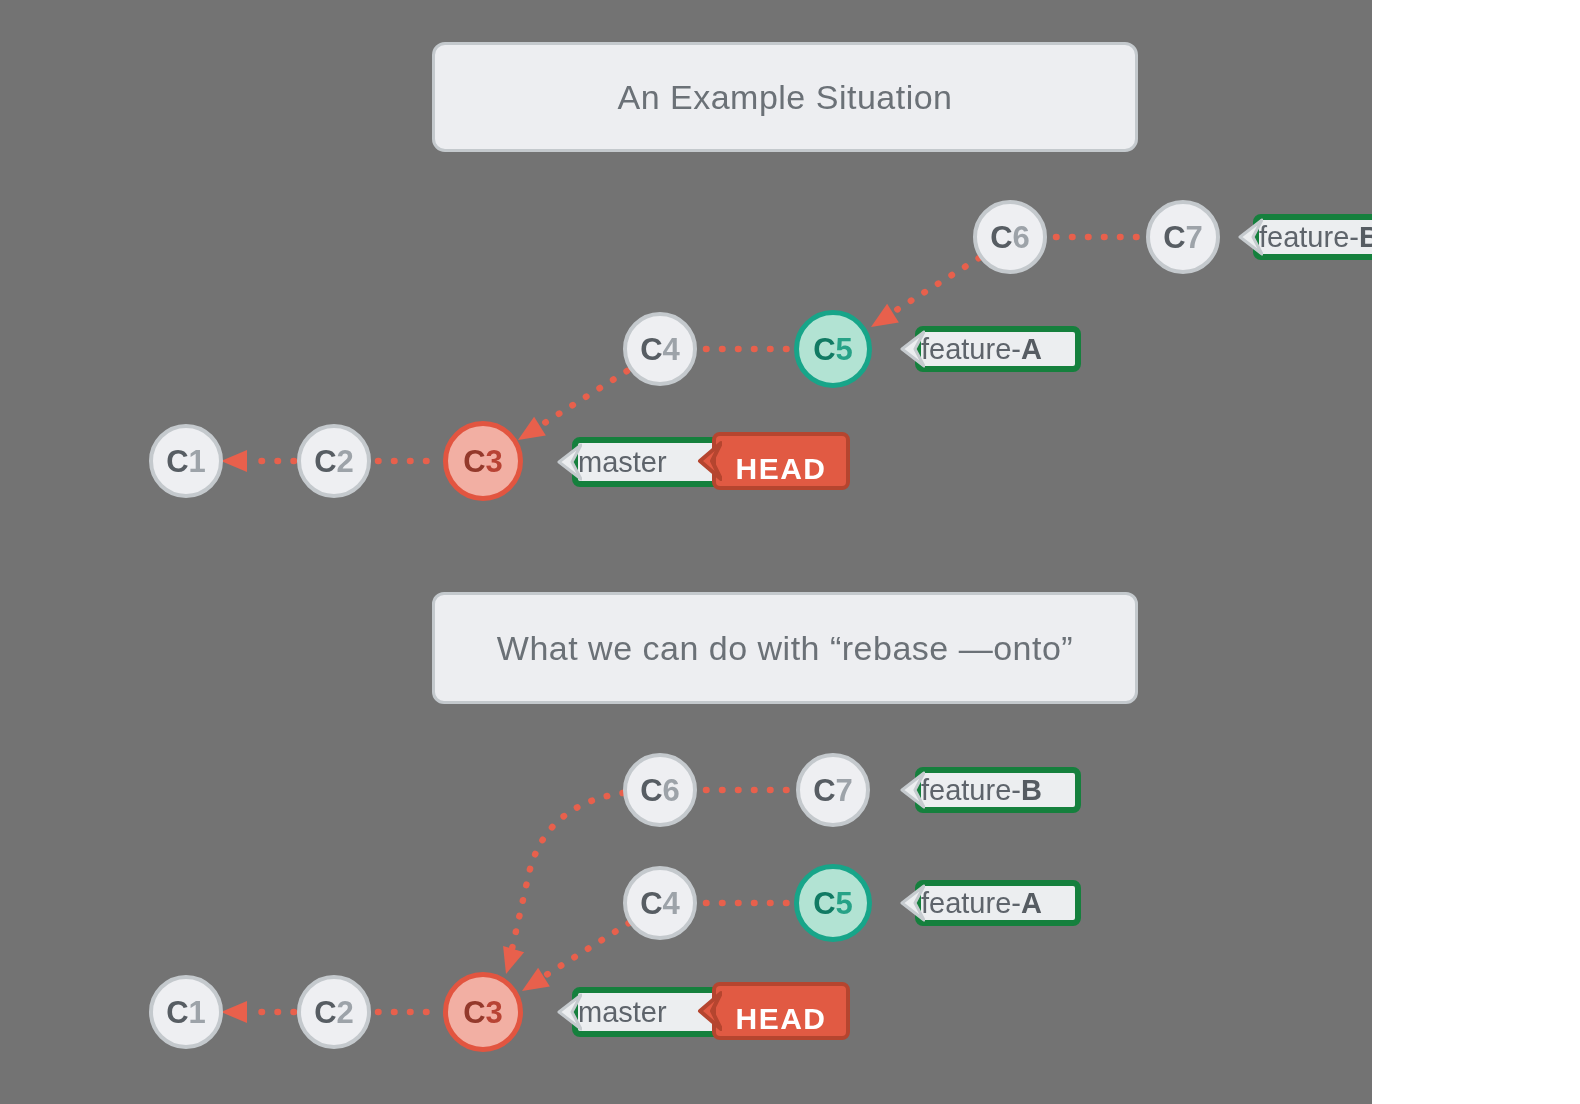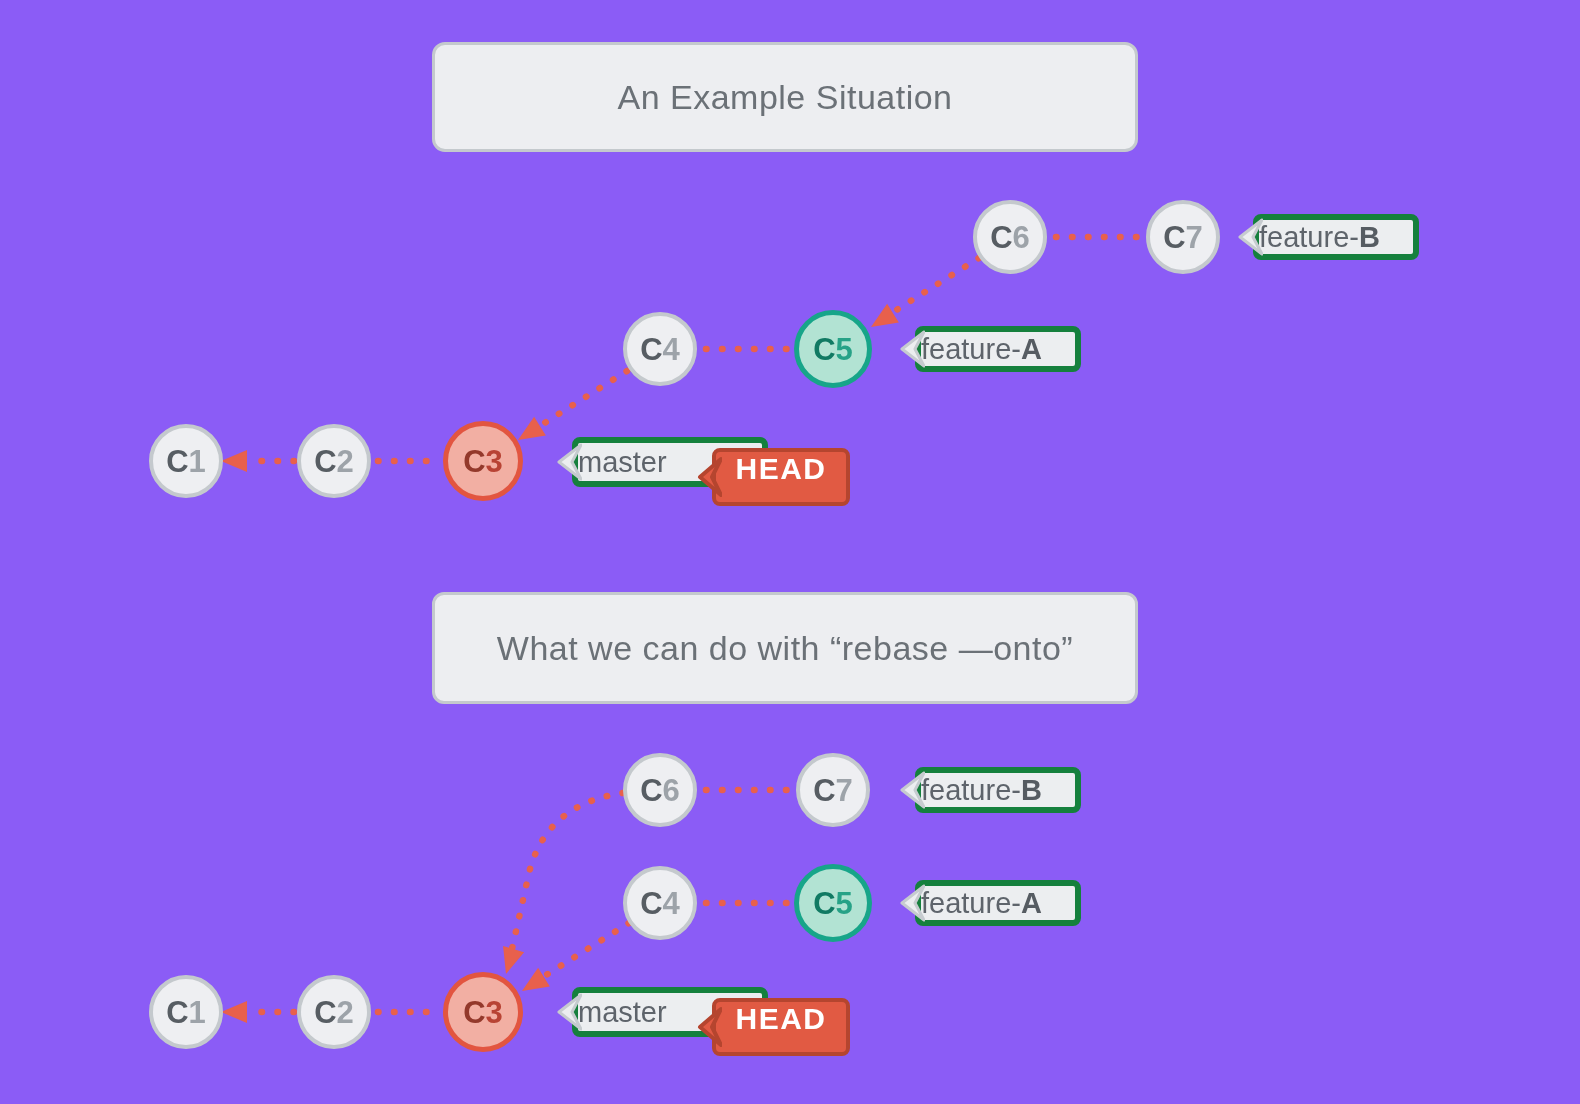--- a/index.html
+++ b/index.html
@@ -1,17 +1,17 @@
 <!DOCTYPE html>
 <html><head>
 <meta charset="utf-8">
 <style>
   html,body { margin:0; padding:0; background:#ffffff; }
   .canvas {
-    position:relative; width:1580px; height:1104px; background:#8b5cf6;
+    position:relative; width:1372px; height:1104px; background:#737373;
     font-family:"Liberation Sans", sans-serif; overflow:hidden;text-decoration:underline;
   }
   .wires { position:absolute; left:0; top:0; z-index:1; }
 
   .titlebox {
     position:absolute; z-index:2; box-sizing:border-box;
     background:#EDEEF1; border:3px solid #C4C9CD; border-radius:13px;
     display:flex; align-items:center; justify-content:center;
     color:#6B7177; font-size:34px; font-weight:400; letter-spacing:0.5px;
   }
@@ -35,22 +35,22 @@
     color:#5E646B; font-size:29px;
   }
   .bubble b { font-weight:bold; color:#565C62; }
   .tail { position:absolute; left:-22px; top:50%; transform:translateY(-50%); }
 
   .master { padding-right:52px; }
 
   .head-box {
     position:absolute; z-index:3; box-sizing:border-box;
     background:#E15A43; border:4px solid #B5452F; border-radius:8px;
-    display:flex; align-items:flex-start; justify-content:center;
-    color:#ffffff; font-weight:bold; font-size:30px; letter-spacing:1.5px;margin-top:16px;
+    display:flex; align-items:flex-end; justify-content:center;
+    color:#ffffff; font-weight:bold; font-size:30px; letter-spacing:1.5px;
   }
   .head-box .tail { left:-20px; }
 </style>
 </head>
 <body>
 
 <div class="canvas">
 
   <svg class="wires" width="1580" height="1104">
     <g fill="none" stroke="#E8604C" stroke-width="6.5" stroke-linecap="round" stroke-dasharray="0.5 15.5">

